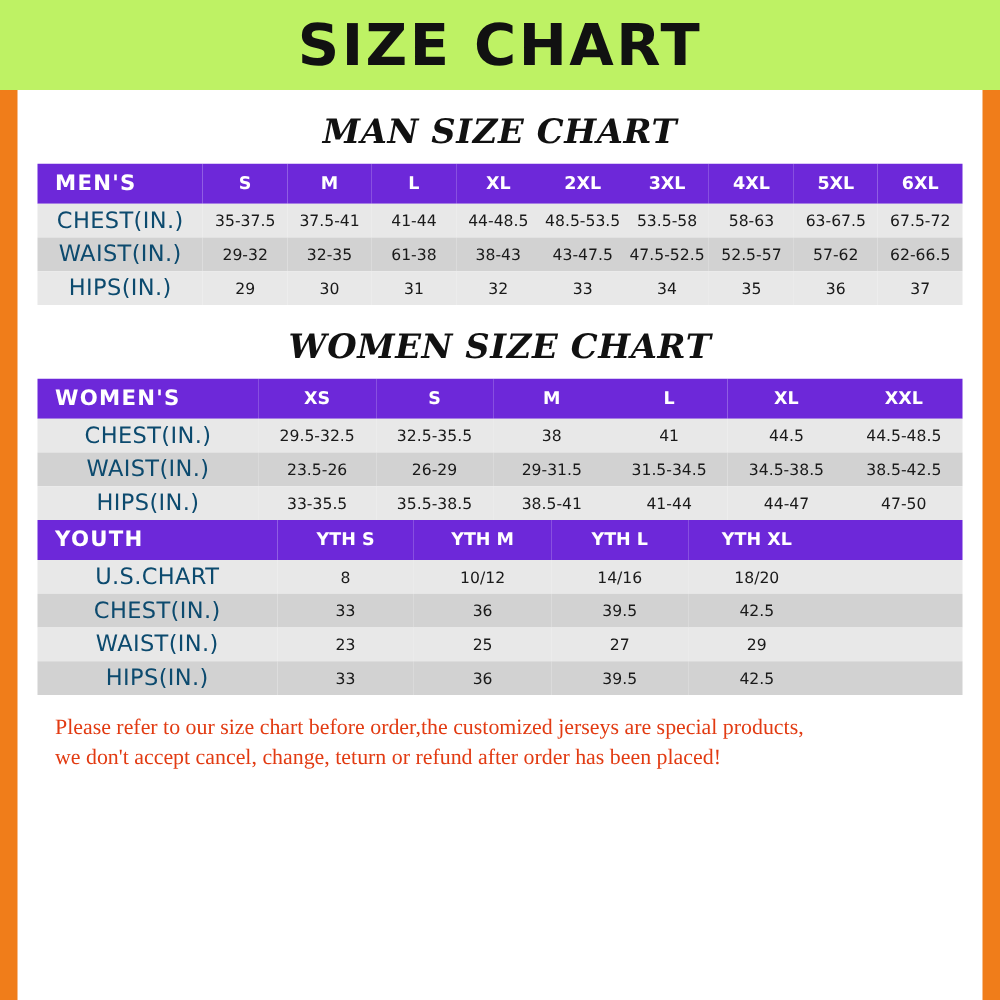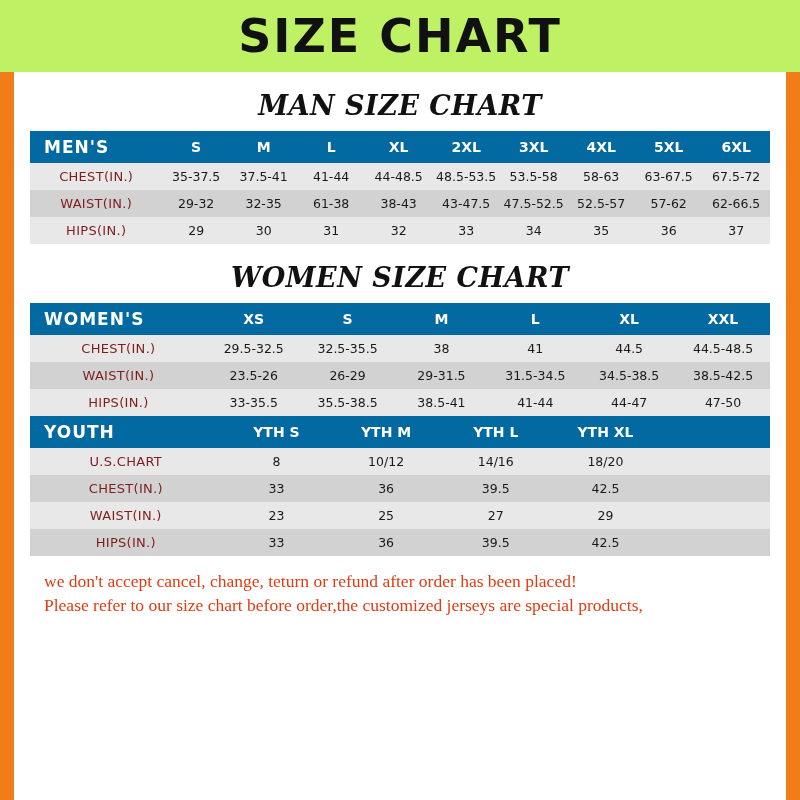--- a/index.html
+++ b/index.html
@@ -61,39 +61,39 @@
   table.size-table th,
   table.size-table td {
     text-align: center;
     font-size: 12.5px;
     color: #1a1a1a;
     padding: 0;
     height: 27px;
     vertical-align: middle;
   }
   table.size-table thead tr {
-    background: #0369a1;
+    background: #6d28d9;
   }
   table.size-table thead th {
     color: #ffffff;
     font-weight: bold;
     font-size: 14px;
     height: 32px;
   }
   table.size-table thead th.rowhead {
     text-align: left;
     padding-left: 14px;
     font-size: 17px;
     letter-spacing: 1px;
   }
   table.size-table tbody tr.odd { background: #e8e8e8; }
   table.size-table tbody tr.even { background: #d2d2d2; }
   table.size-table tbody td.rowhead {
-    font-size: 13px;
-    color: #7f1d1d;
+    font-size: 18px;
+    color: #0c4a6e;
     letter-spacing: 0.3px;
   }
   .footnote {
     margin: 14px 14px 0 14px;
     color: #e23b12;
     font-family: "Liberation Serif", serif;
     font-size: 17.5px;
     line-height: 1.35;
     text-align: left;
   }
@@ -251,18 +251,18 @@
           <td>33</td>
           <td>36</td>
           <td>39.5</td>
           <td>42.5</td>
           <td></td>
         </tr>
       </tbody>
     </table>
 
     <div class="footnote">
+      <div>Please refer to our size chart before order,the customized jerseys are special products,</div>
       <div>we don't accept cancel, change, teturn or refund after order has been placed!</div>
-      <div>Please refer to our size chart before order,the customized jerseys are special products,</div>
     </div>
 
   </div>
 </div>
 
 </body></html>

